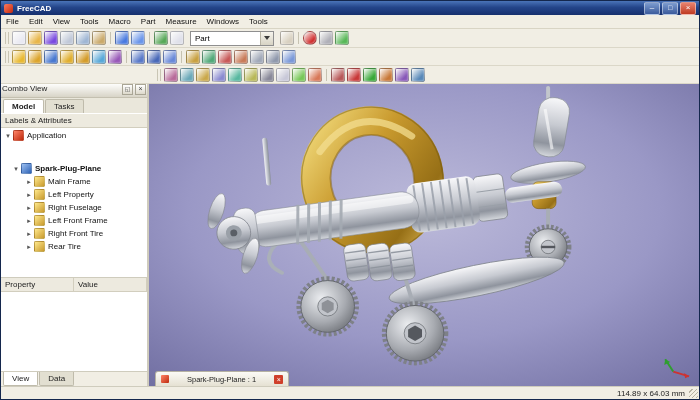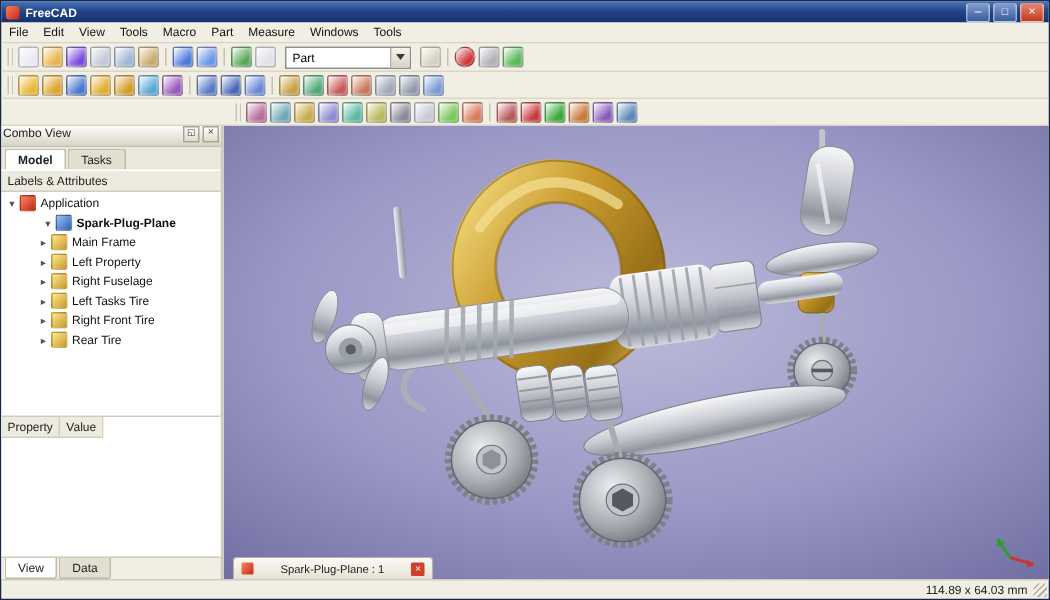--- a/index.html
+++ b/index.html
@@ -52,31 +52,31 @@
   .panel-btn.float::before{content:"◱";font-size:6px;}
   .panel-btn.close::before{content:"×";}
   .panel-tabs{display:flex;height:14px;flex:0 0 14px;padding:1px 2px 0;gap:1px;background:#eae7db;}
   .ptab{font-size:8px;padding:0 8px;border:1px solid #bfbbab;border-bottom:none;border-radius:2px 2px 0 0;
     background:#e2dfd1;display:flex;align-items:center;color:#222;}
   .ptab.active{background:#fff;font-weight:bold;}
   .tree-header{height:13px;flex:0 0 13px;display:flex;align-items:center;font-size:8px;padding:0 4px;
     background:#edeadf;border-top:1px solid #fff;border-bottom:1px solid #d2cebe;color:#222;}
   .tree{background:#fff;height:148px;flex:0 0 148px;overflow:hidden;border-bottom:1px solid #cfccbd;font-size:8px;padding-top:1px;color:#111;}
   .tree-row{display:flex;align-items:center;height:13px;padding-left:3px;white-space:nowrap;}
-  .tree-row.indent1{padding-left:27px;}
+  .tree-row.indent1{padding-left:11px;margin-top:20px;}
   .tree-row.indent2{padding-left:24px;}
   .tree-row.selected-doc .tree-label{font-weight:bold;}
   .tw{width:8px;flex:0 0 8px;color:#555;font-size:7px;text-align:center;}
   .tw-open::before{content:"▾";}
   .tw-closed::before{content:"▸";}
   .ticon{width:9px;height:9px;flex:0 0 9px;border-radius:1.5px;margin:0 3px 0 1px;border:1px solid rgba(0,0,0,.15);}
   .app-ticon{background:linear-gradient(135deg,#ff8468,#bd2a0e);}
   .doc-ticon{background:linear-gradient(135deg,#9cc0f2,#2e62b4);}
   .part-ticon{background:linear-gradient(135deg,#ffe98c,#cfa center,#c99a2e);background:linear-gradient(135deg,#ffe98c,#c99a2e);}
-  .prop-area{flex:1;display:flex;flex-direction:row;background:#fff;min-height:0;}
+  .prop-area{flex:1;display:flex;flex-direction:column;background:#fff;min-height:0;}
   .prop-head{display:flex;height:13px;flex:0 0 13px;background:#edeadf;border-bottom:1px solid #d2cebe;font-size:8px;color:#222;}
   .prop-col{flex:1;padding:0 4px;border-right:1px solid #d2cebe;display:flex;align-items:center;}
   .prop-body{flex:1;background:#fff;}
   .bottom-tabs{height:14px;flex:0 0 14px;display:flex;background:#f1eee4;border-top:1px solid #cfccbd;padding:0 2px;gap:1px;align-items:flex-start;}
   .btab{font-size:8px;padding:0 8px;height:13px;border:1px solid #bfbbab;border-top:none;border-radius:0 0 2px 2px;
     background:#e2dfd1;display:flex;align-items:center;color:#222;}
   .btab.active{background:#fff;}
 
   
   .viewport{flex:1;position:relative;overflow:hidden;min-width:0;}
@@ -235,21 +235,21 @@
               <span class="tree-label">Left Property</span>
             </div>
             <div class="tree-row indent2">
               <span class="tw tw-closed"></span>
               <span class="ticon part-ticon"></span>
               <span class="tree-label">Right Fuselage</span>
             </div>
             <div class="tree-row indent2">
               <span class="tw tw-closed"></span>
               <span class="ticon part-ticon"></span>
-              <span class="tree-label">Left Tasks Tire</span>
+              <span class="tree-label">Left Front Frame</span>
             </div>
             <div class="tree-row indent2">
               <span class="tw tw-closed"></span>
               <span class="ticon part-ticon"></span>
               <span class="tree-label">Right Front Tire</span>
             </div>
             <div class="tree-row indent2">
               <span class="tw tw-closed"></span>
               <span class="ticon part-ticon"></span>
               <span class="tree-label">Rear Tire</span>

